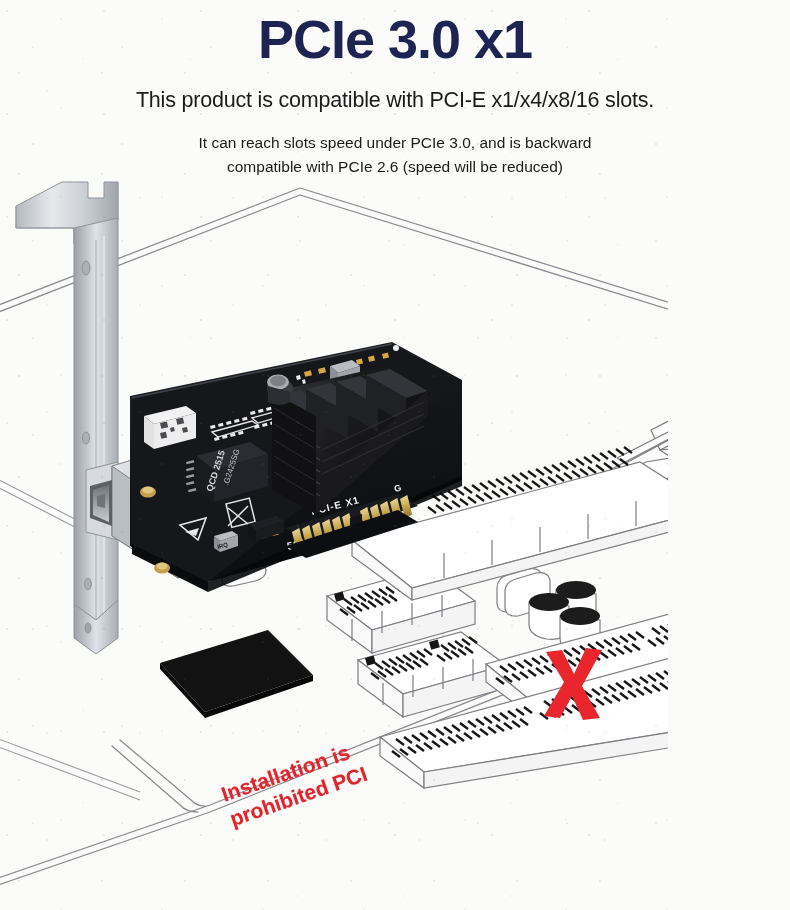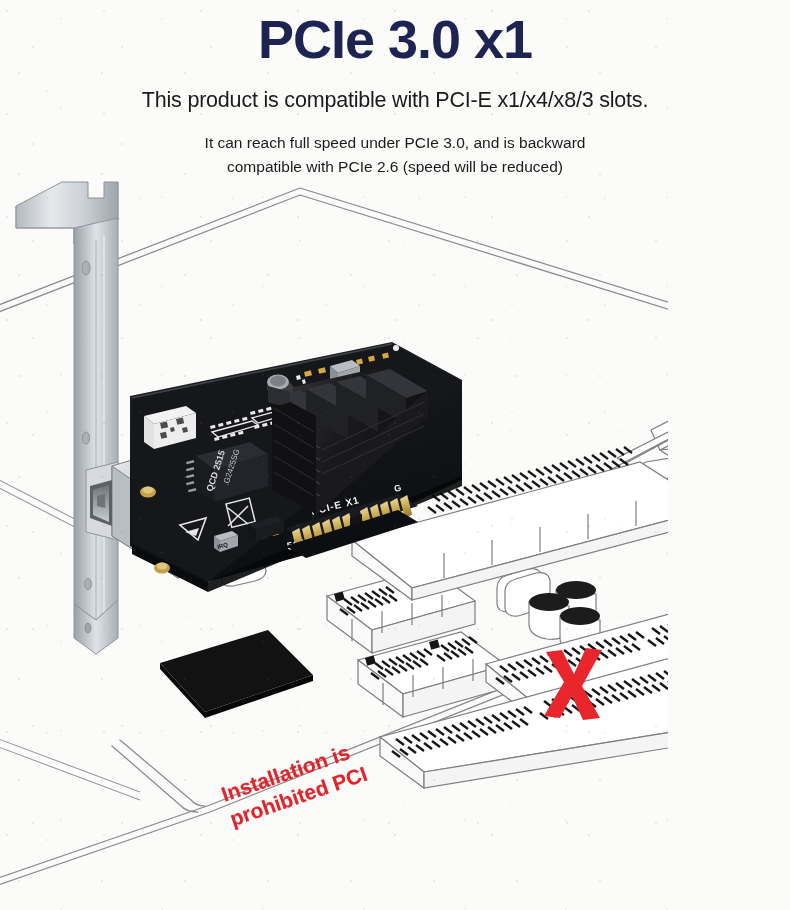--- a/index.html
+++ b/index.html
@@ -53,23 +53,23 @@
     text-shadow:0 0 1px rgba(224,38,44,.4);
   }
 </style>
 </head>
 <body>
 
 <div id="stage">
 
   <div class="header">
     <div class="title">PCIe 3.0 x1</div>
-    <div class="sub1">This product is compatible with PCI-E x1/x4/x8/3 slots.</div>
+    <div class="sub1">This product is compatible with PCI-E x1/x4/x8/16 slots.</div>
     <div class="sub2">
-      <div>It can reach full speed under PCIe 3.0, and is backward</div>
+      <div>It can reach slots speed under PCIe 3.0, and is backward</div>
       <div>compatible with PCIe 2.6 (speed will be reduced)</div>
     </div>
   </div>
 
   <svg class="mb" width="790" height="910" viewBox="0 0 790 910">
     <g fill="none" stroke="#8a8a90" stroke-width="1.25" stroke-linejoin="round" stroke-linecap="round">
 
       <path d="M-40 320 L 300 188 L 700 312 L 795 250"></path>
       <path d="M-40 327 L 300 195 L 700 319"></path>
       <path d="M-60 905 L 210 812 L 795 578"></path>

